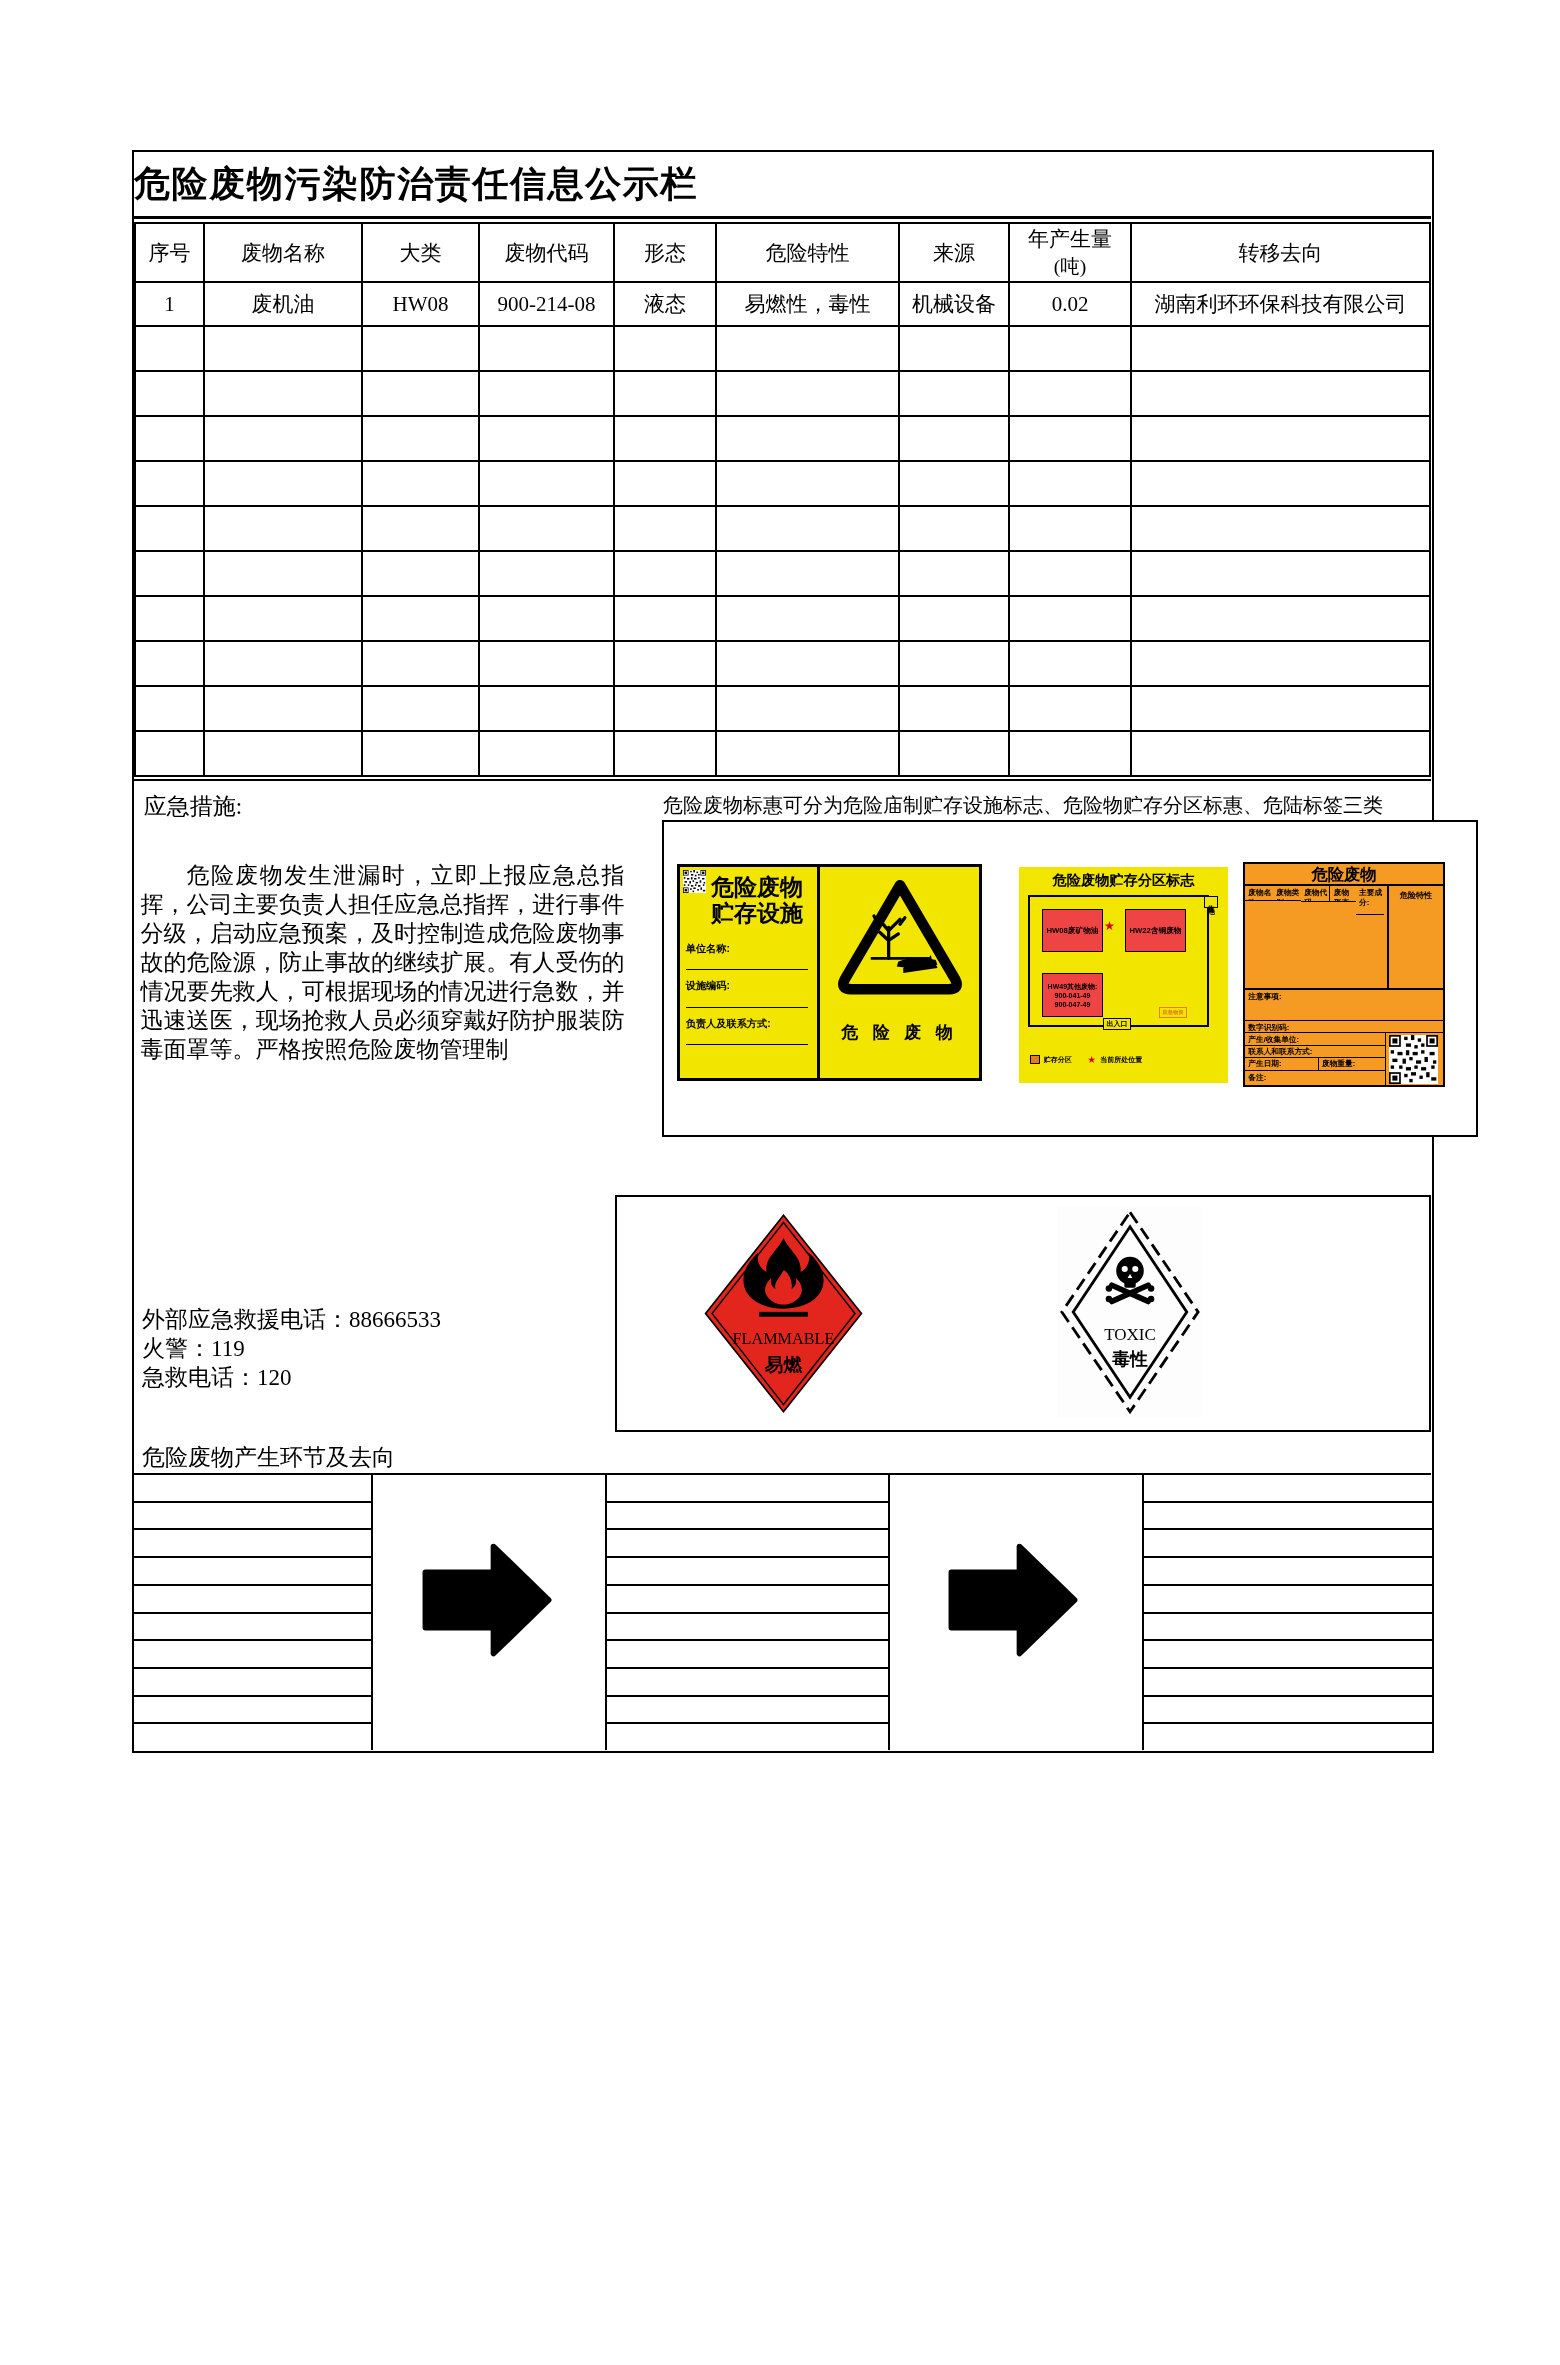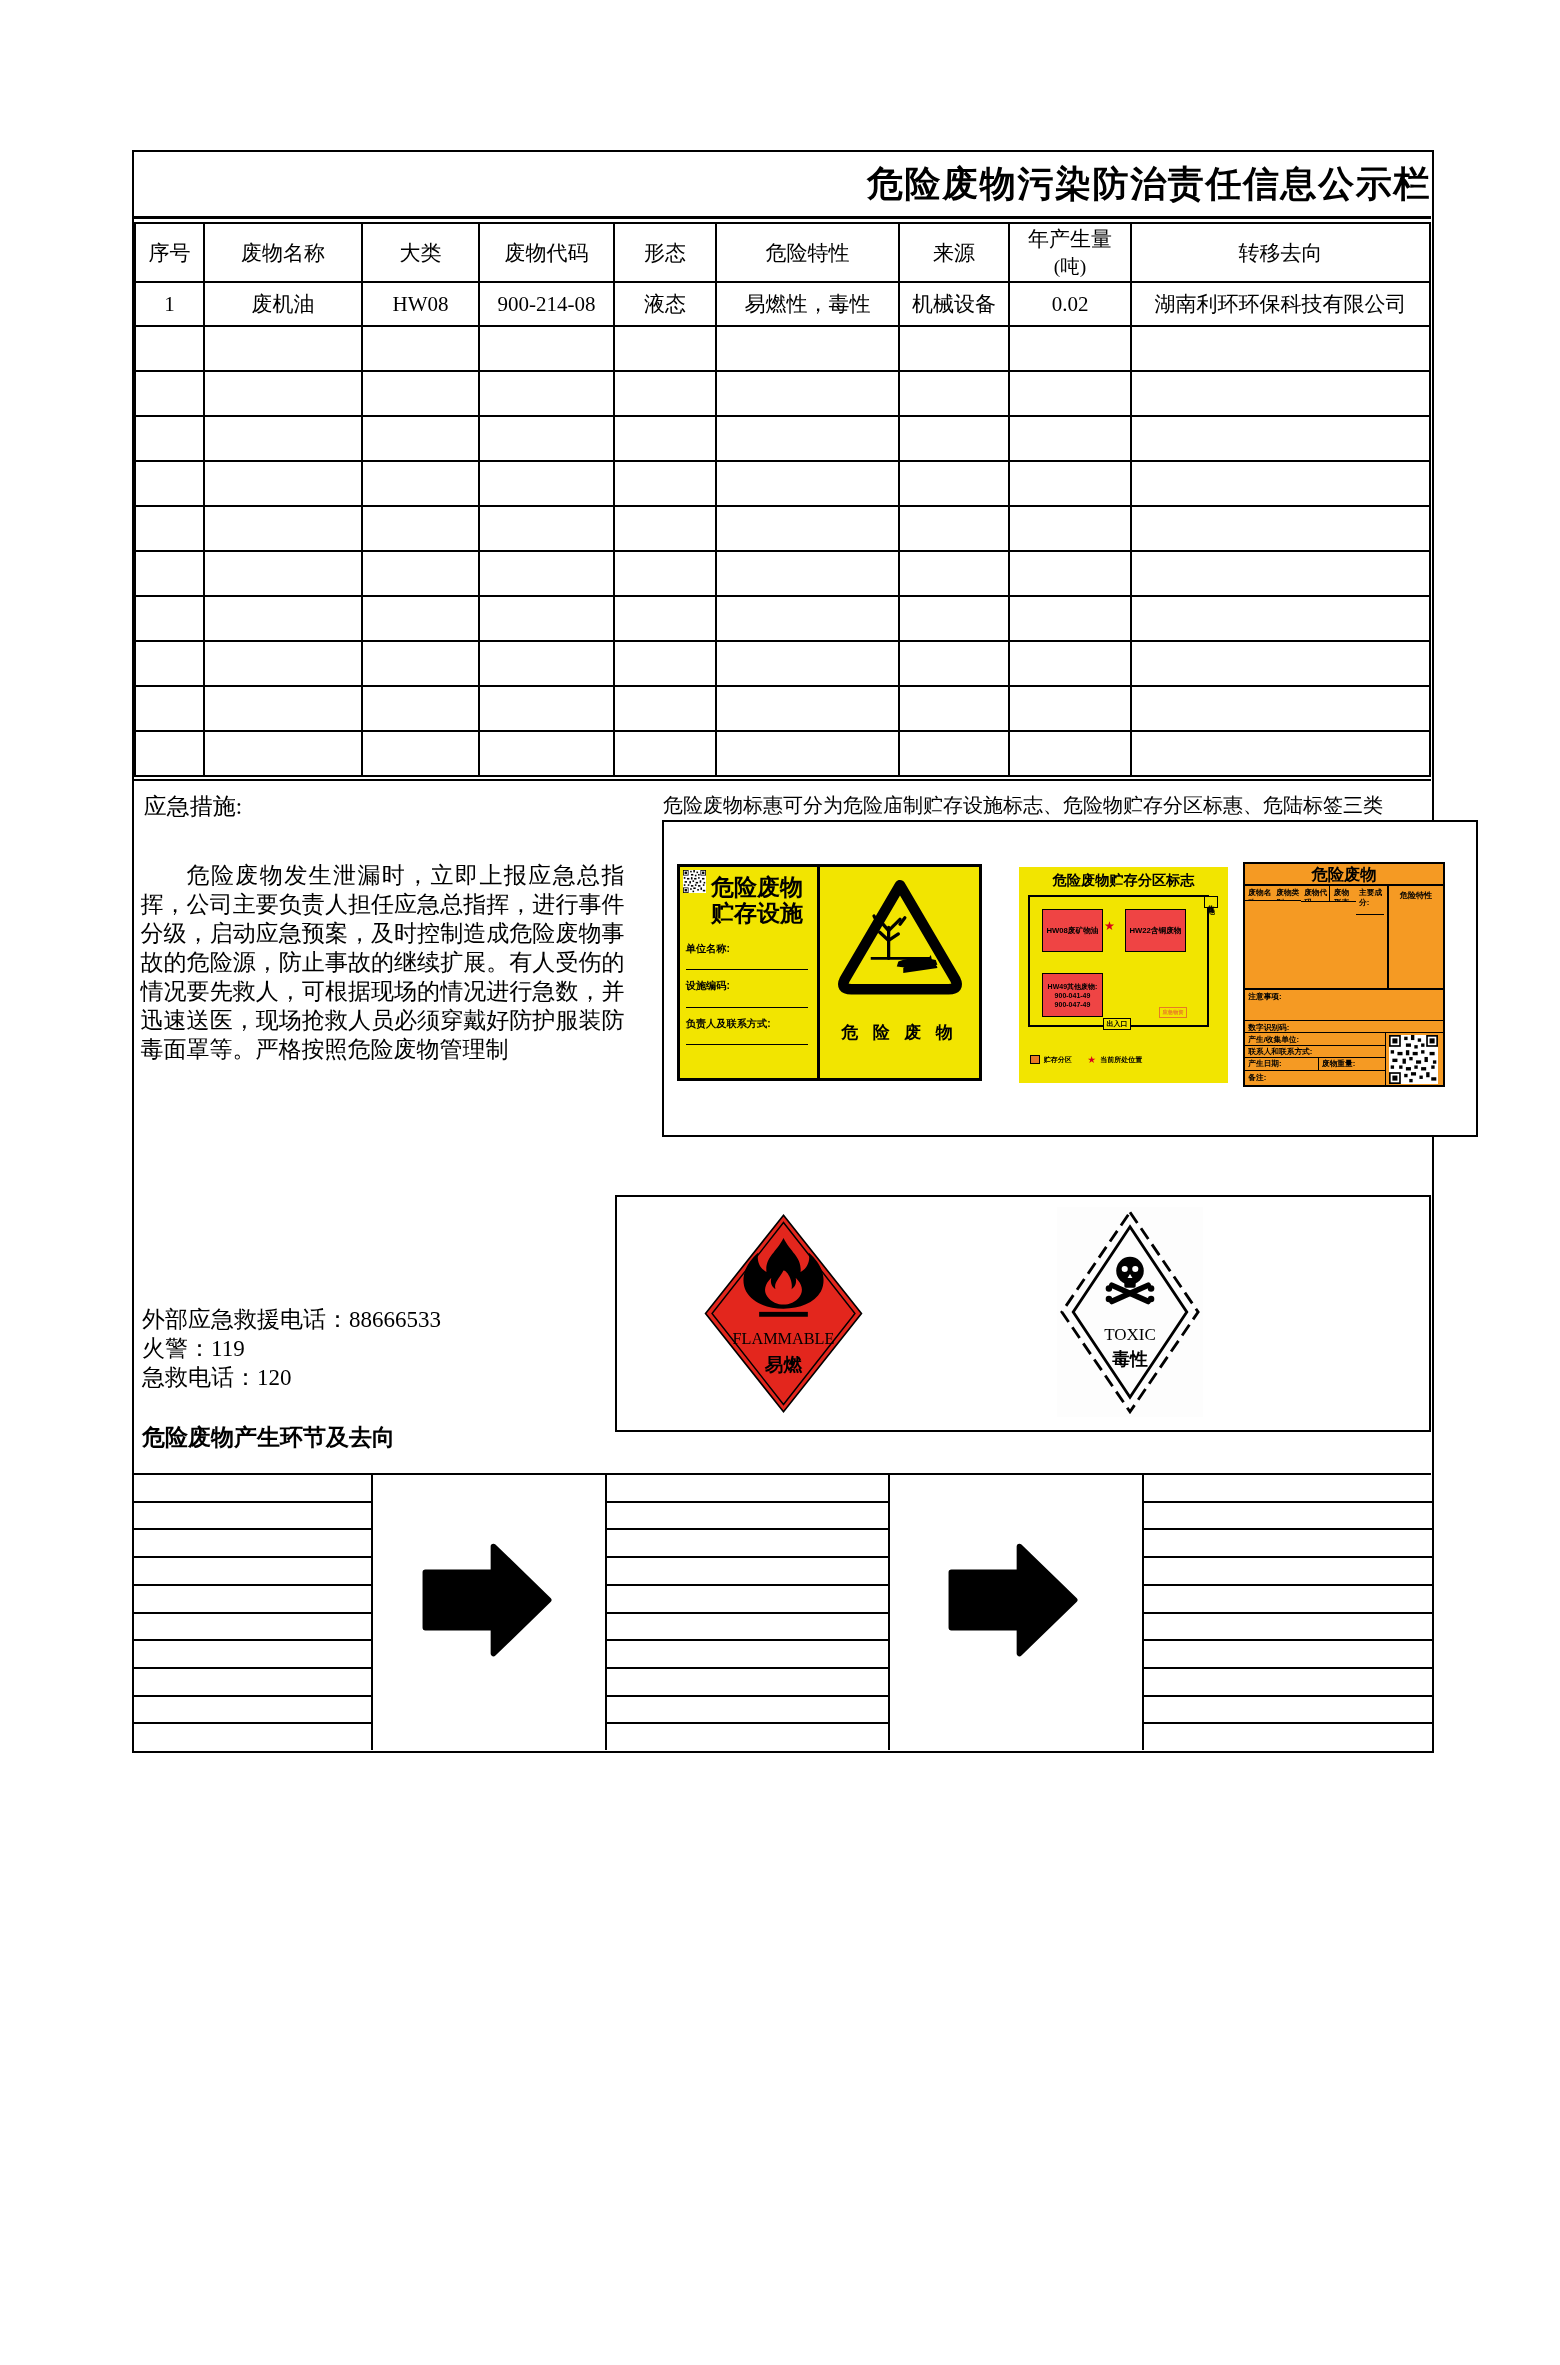--- a/index.html
+++ b/index.html
@@ -8,21 +8,21 @@
     font-family:"Liberation Serif","DejaVu Serif",serif;color:#000;
     -webkit-font-smoothing:antialiased;
   }
   .abs{position:absolute;box-sizing:border-box;}
   .s{font-family:"Liberation Sans","DejaVu Sans",sans-serif;}
   
   #sheet{position:absolute;left:132px;top:150px;width:1302px;height:1603px;
          border:2.4px solid #000;box-sizing:border-box;background:#fff;}
   
   #title-band{left:0;top:0;width:1297px;height:67px;border-bottom:3.3px solid #000;
-     display:flex;align-items:center;justify-content:flex-end;}
+     display:flex;align-items:center;justify-content:flex-start;}
   #title-band .t{font-size:36px;font-weight:bold;letter-spacing:1.6px;}
   
   #main-table{position:absolute;left:0;top:70px;width:1297px;border-collapse:collapse;table-layout:fixed;}
   #main-table td{border:2px solid #000;text-align:center;vertical-align:middle;
      font-size:21px;padding:0 3.3px;overflow:hidden;white-space:nowrap;}
   #main-table tr.hdr td{height:57px;}
   #main-table tr.data td{height:42px;border-top-width:2.4px;border-bottom-width:2.4px;}
   #main-table tr.empty td{height:43px;}
   #main-table .unit{font-size:19.5px;}
   
@@ -432,21 +432,21 @@
           </g>
           <circle cx="83.5" cy="76" r="3.8" fill="#fff"></circle>
             <circle cx="96.5" cy="76" r="3.8" fill="#fff"></circle>
           <path d="M90,82 l-3,5 h6 z" fill="#fff"></path>
           <text x="90" y="163" text-anchor="middle" font-size="21" fill="#000">TOXIC</text>
           <text x="90" y="194" text-anchor="middle" font-size="22" font-weight="bold" fill="#000" font-family="Liberation Sans, DejaVu Sans, sans-serif">毒性</text>
         </svg>
       </div>
     </div>
 
-    <div class="abs txt28" style="left:8.1px;top:642px;font-weight:bold;">危险废物产生环节及去向</div>
+    <div class="abs txt28" style="left:8.1px;top:662px;">危险废物产生环节及去向</div>
   </div>
 
   <div id="flow" class="abs">
     <div class="ftable" style="left:0;width:237px;border-left:none;">
       <div class="frow"></div>
         <div class="frow"></div>
         <div class="frow"></div>
         <div class="frow"></div>
         <div class="frow"></div>
         <div class="frow"></div>

